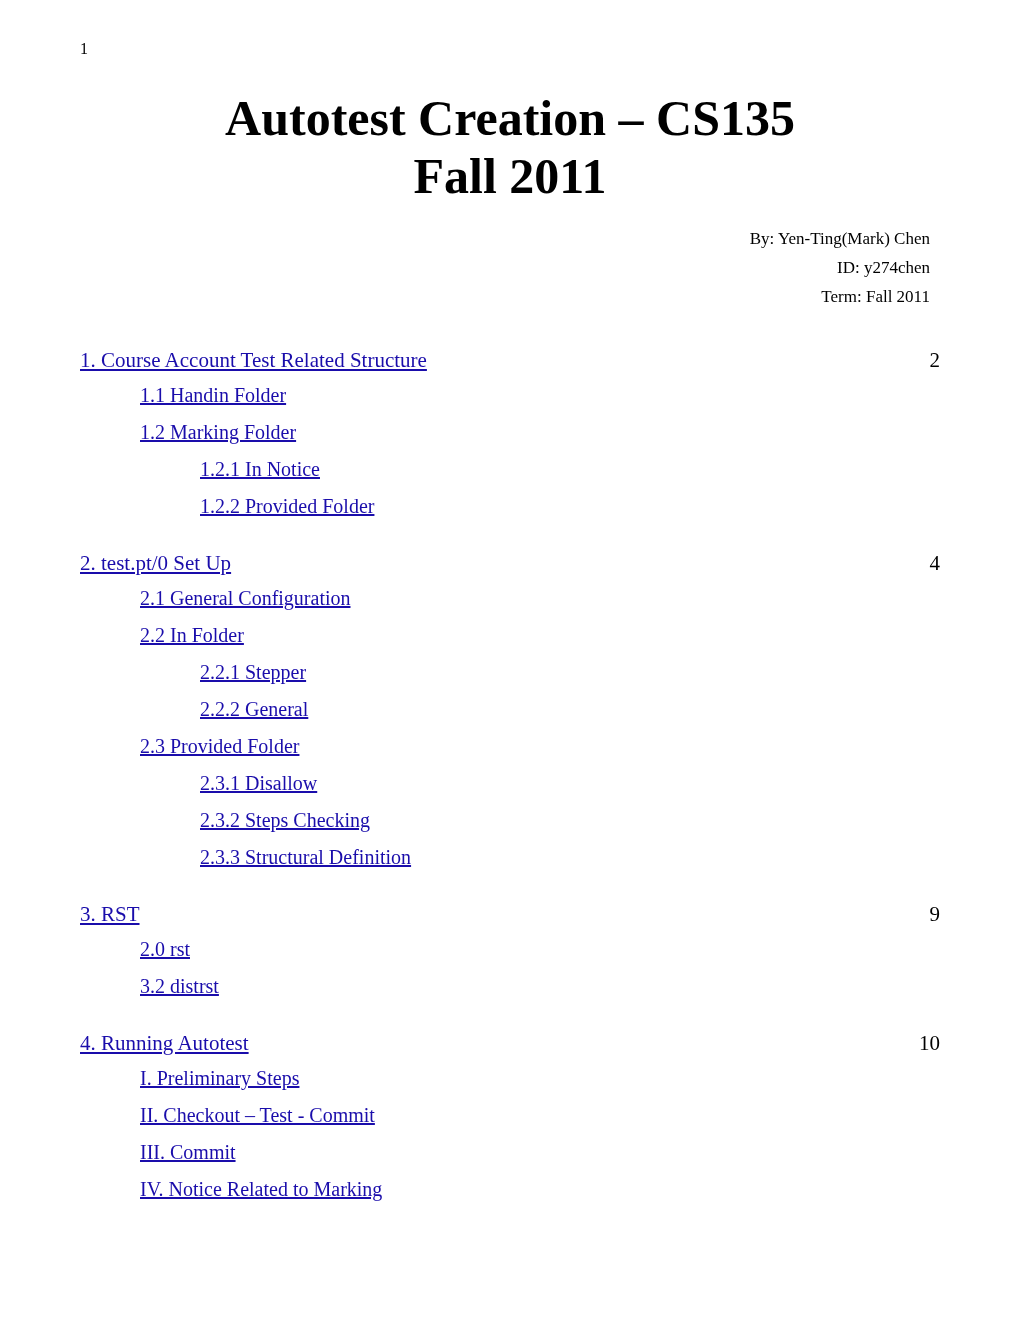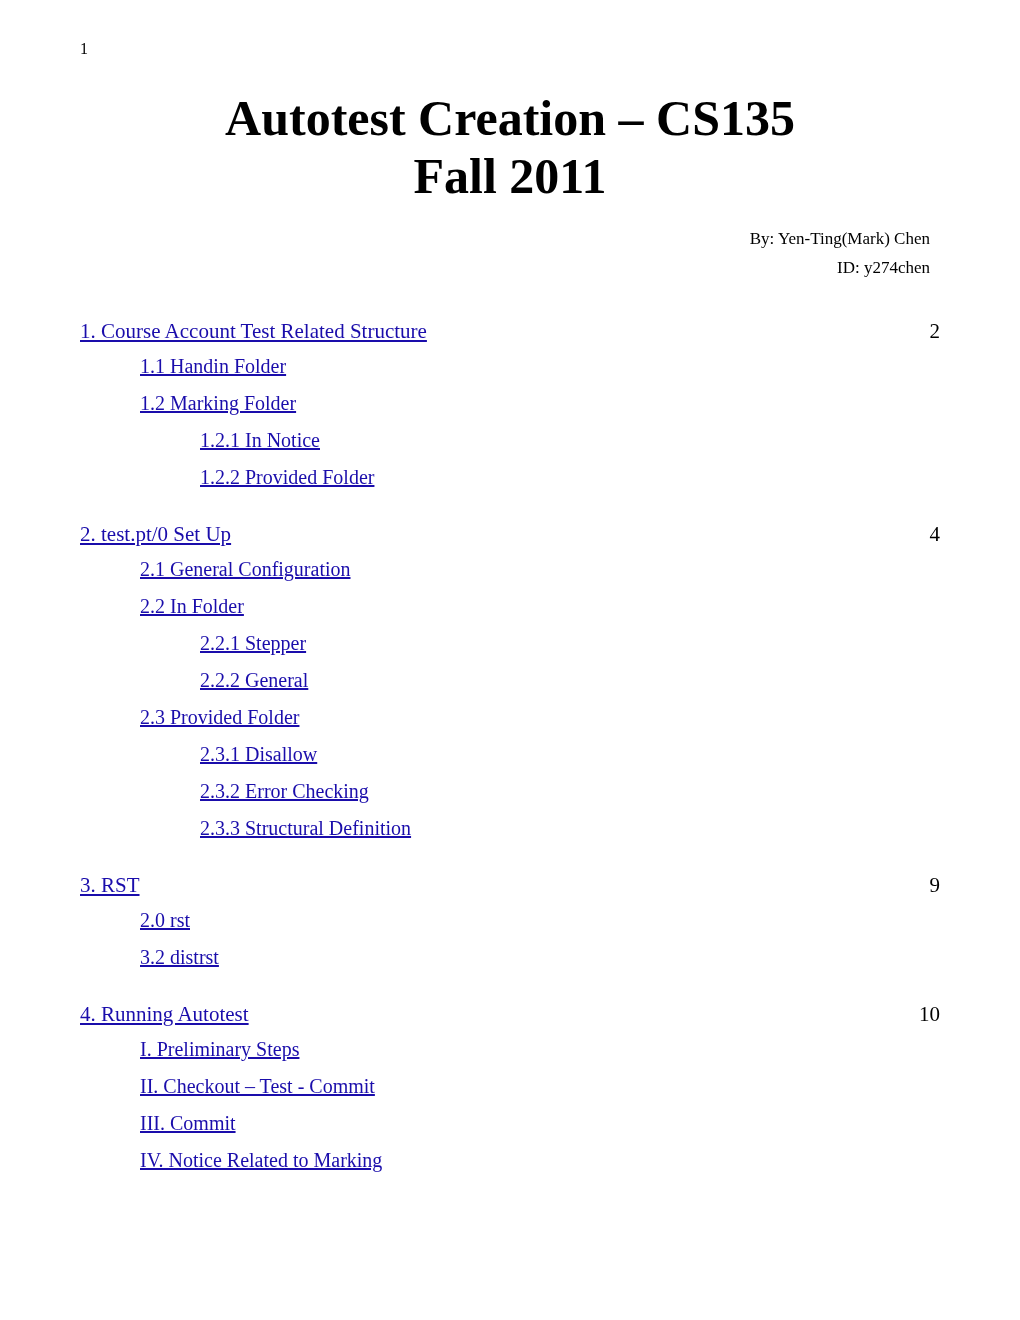--- a/index.html
+++ b/index.html
@@ -110,20 +110,21 @@
   <div class="title-block">
     <div class="main-title">
       <span>Autotest Creation – CS135</span><br>
       <span>Fall 2011</span>
     </div>
   </div>
 
   <div class="author-block">
     <div>By: Yen-Ting(Mark) Chen</div>
     <div>ID: y274chen</div>
+    <div>Term: Fall 2011</div>
   </div>
 
   <div id="toc-container">
   <div class="toc-section">
         <div class="toc-top-item">
           <a href="#" class="toc-top-link">1. Course Account Test Related Structure</a>
           <span class="toc-page-num">2</span>
         </div>
         <div class="toc-sub-items">
           <a href="#" class="toc-sub-link">1.1 Handin Folder</a>
@@ -155,21 +156,21 @@
         <div class="toc-sub-items level2">
           <a href="#" class="toc-sub-link">2.2.2 General</a>
         </div>
         <div class="toc-sub-items">
           <a href="#" class="toc-sub-link">2.3 Provided Folder</a>
         </div>
         <div class="toc-sub-items level2">
           <a href="#" class="toc-sub-link">2.3.1 Disallow</a>
         </div>
         <div class="toc-sub-items level2">
-          <a href="#" class="toc-sub-link">2.3.2 Error Checking</a>
+          <a href="#" class="toc-sub-link">2.3.2 Steps Checking</a>
         </div>
         <div class="toc-sub-items level2">
           <a href="#" class="toc-sub-link">2.3.3 Structural Definition</a>
         </div>
       </div>
       <div class="toc-section">
         <div class="toc-top-item">
           <a href="#" class="toc-top-link">3. RST</a>
           <span class="toc-page-num">9</span>
         </div>

